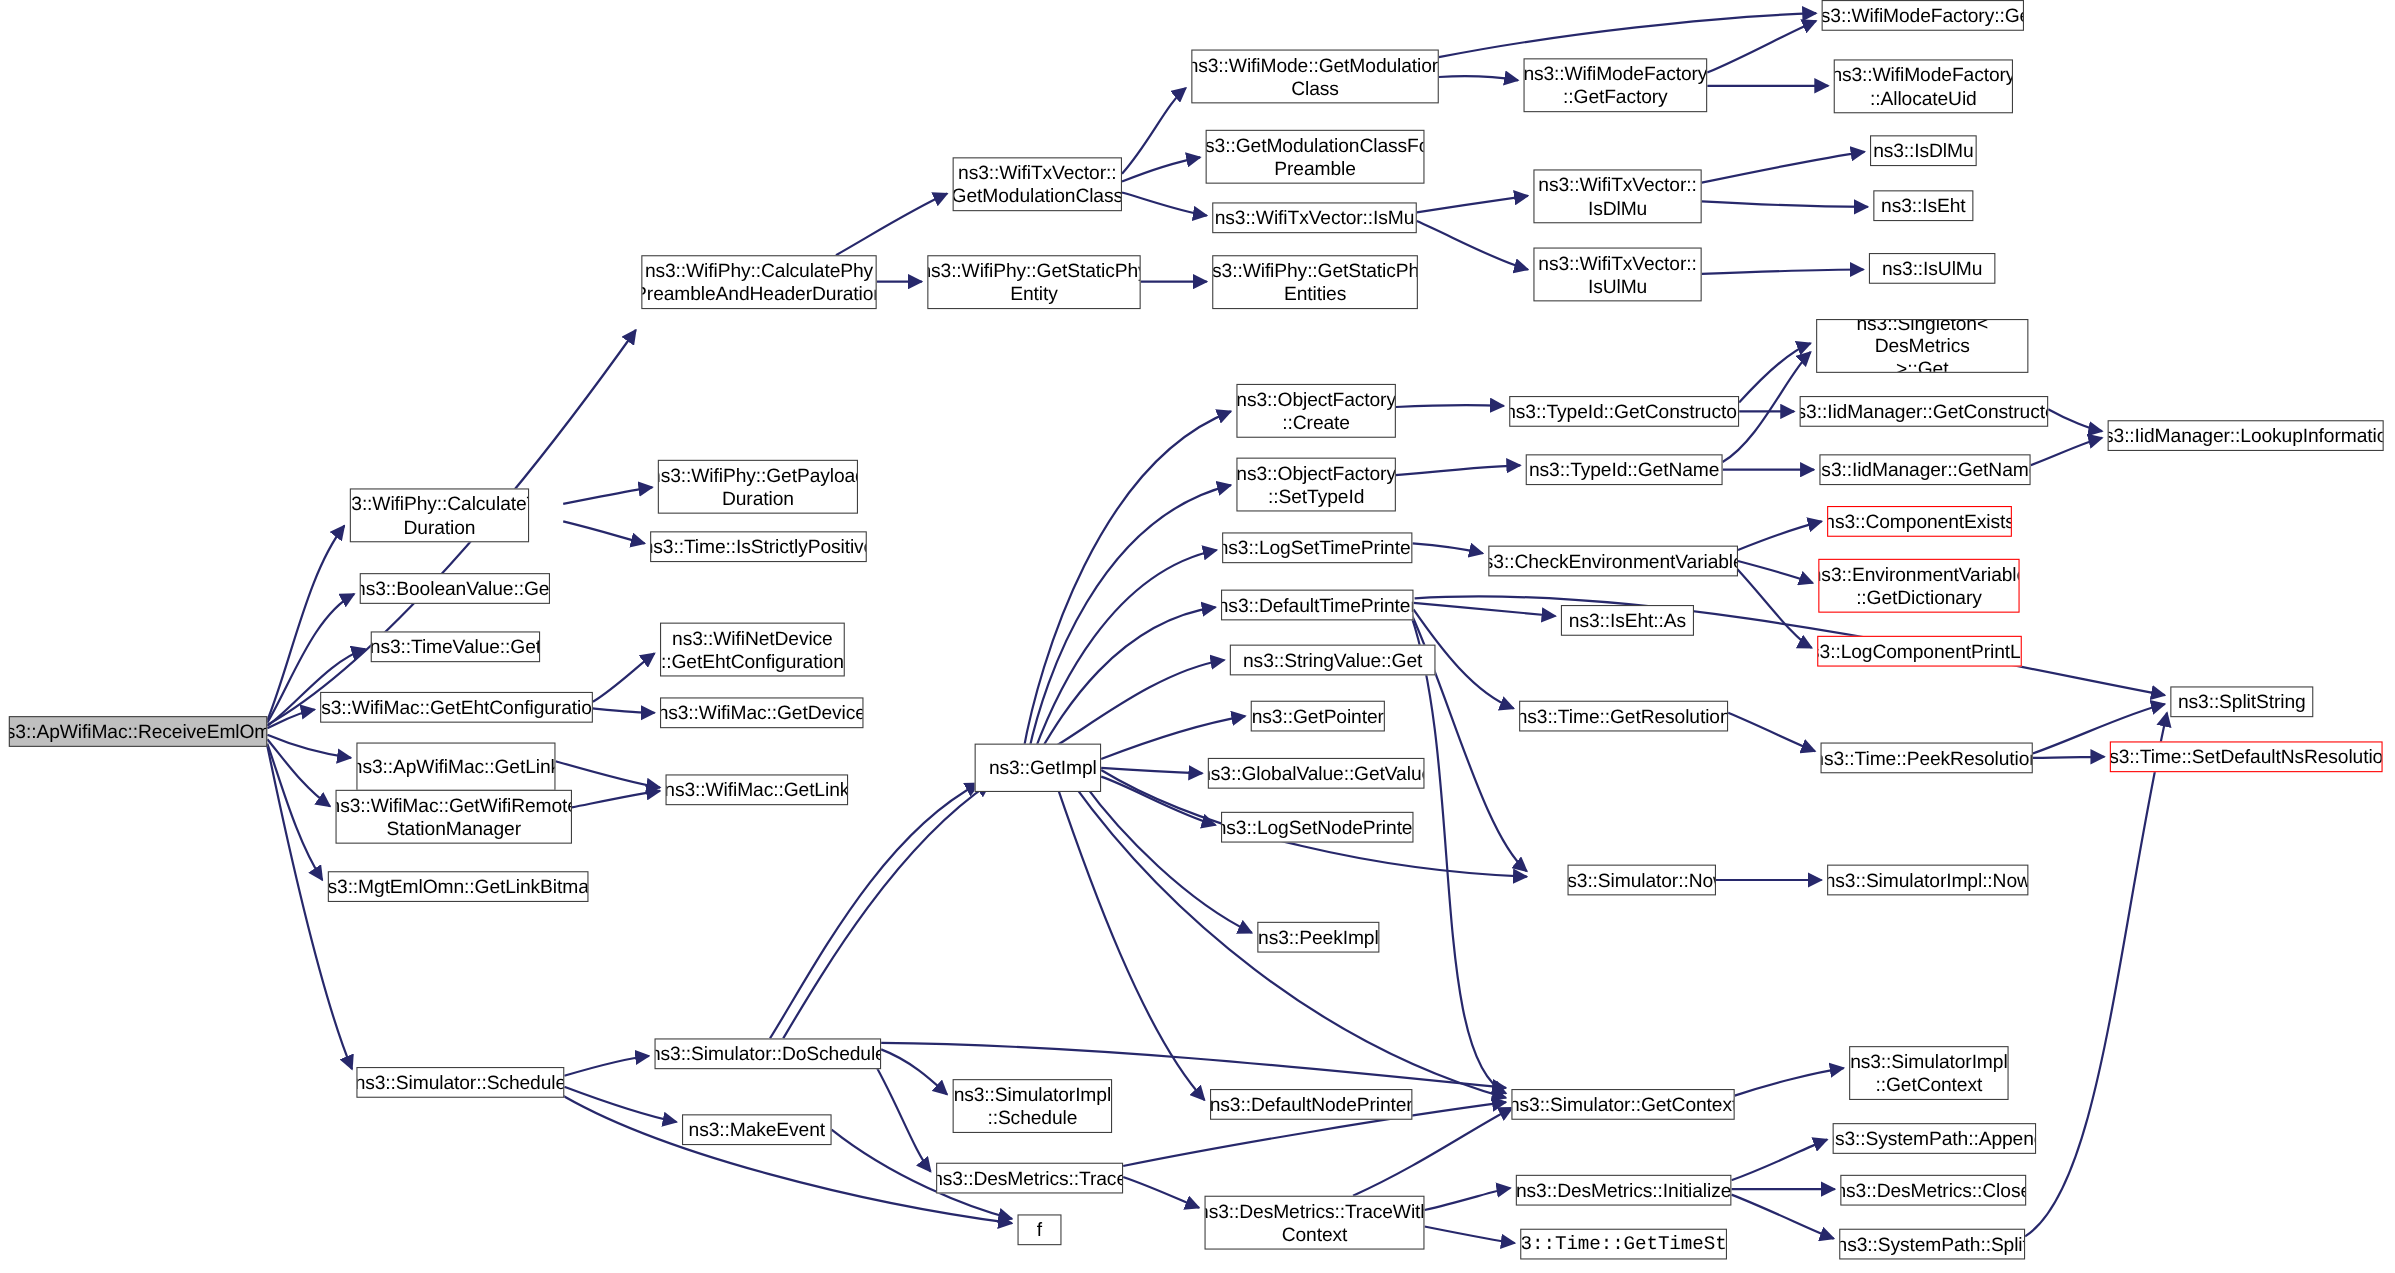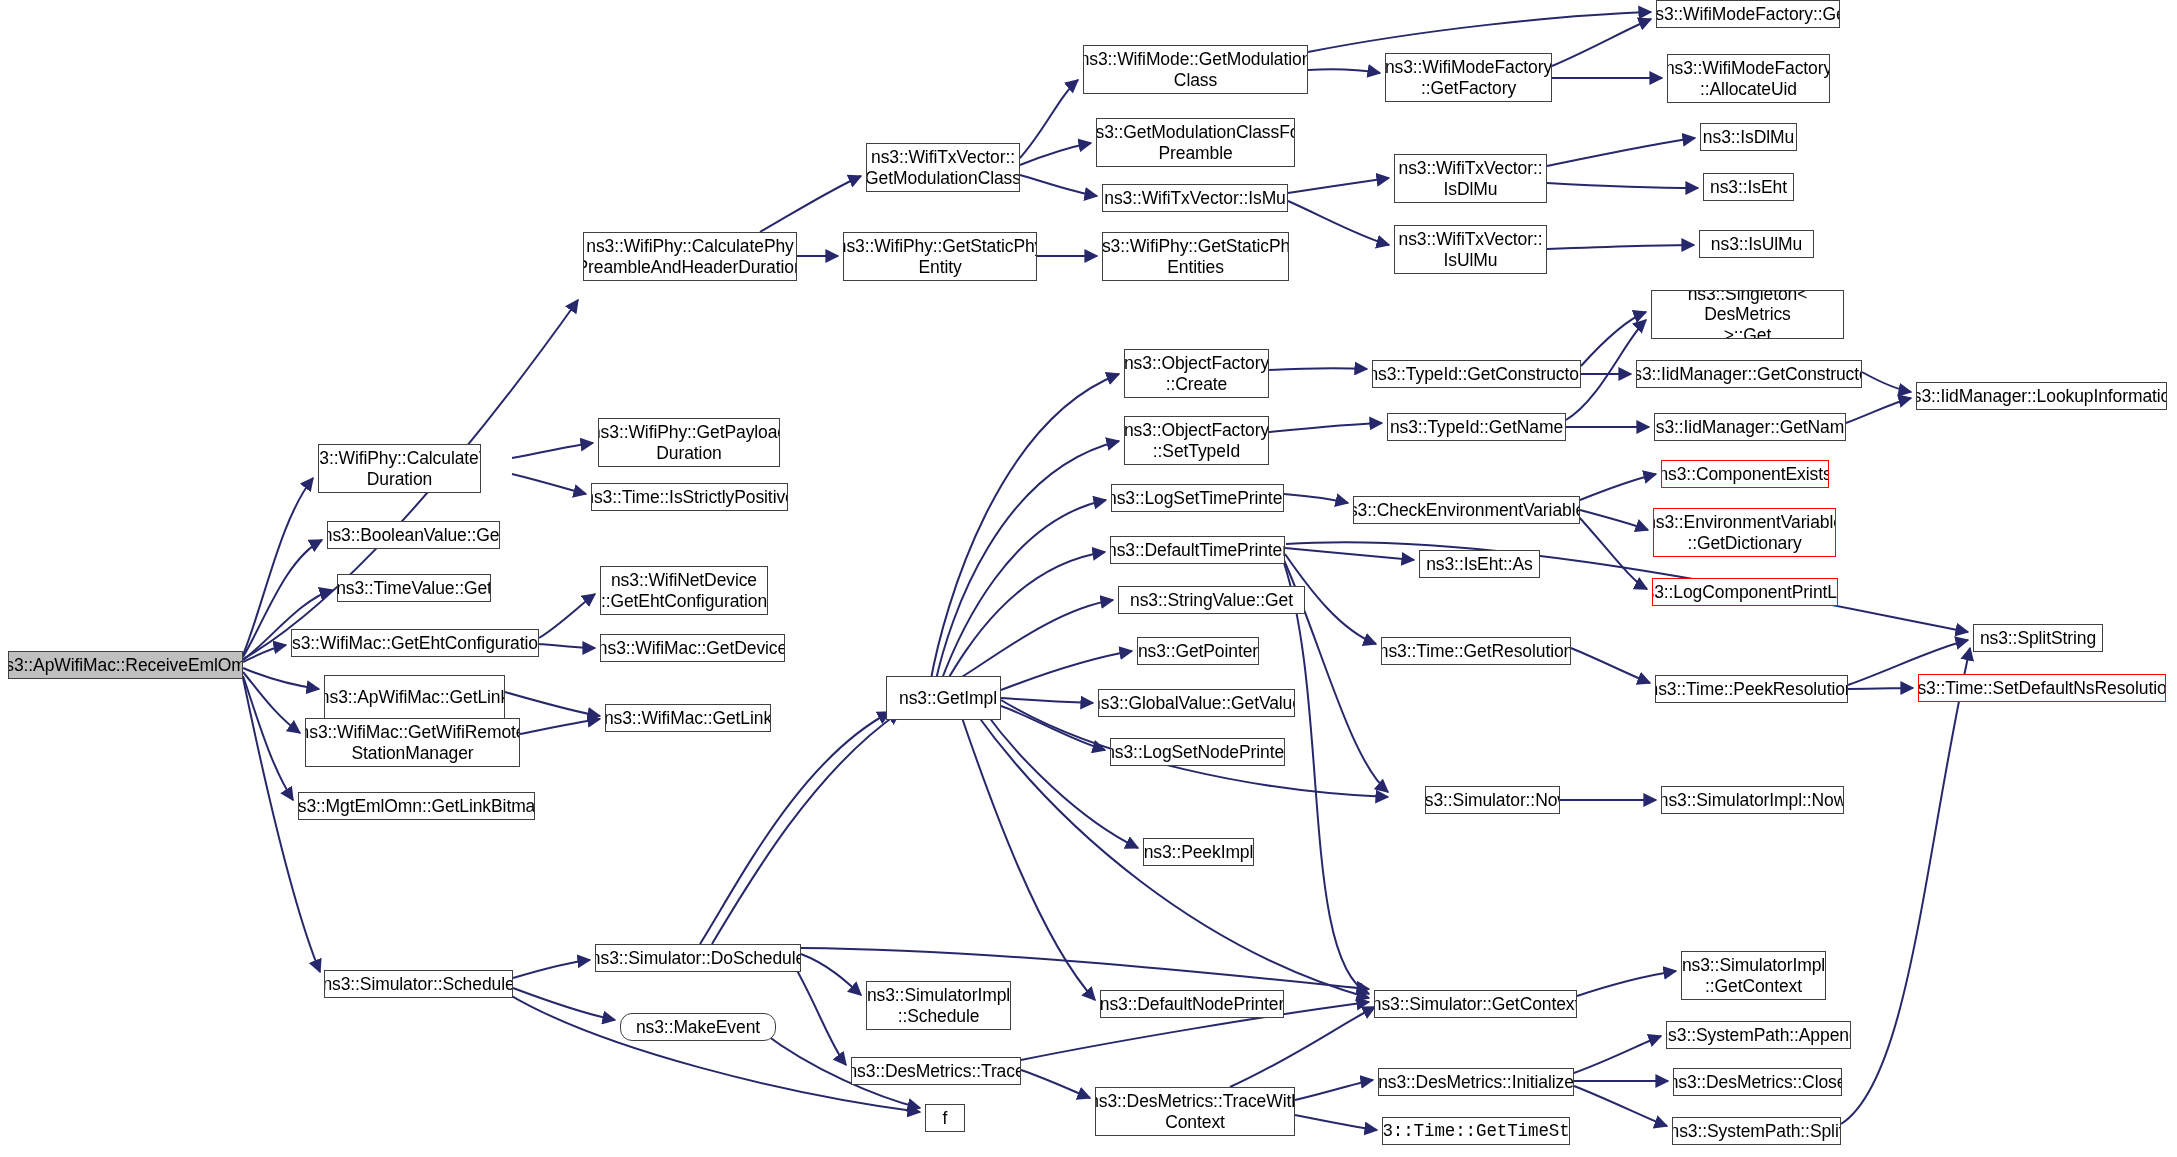--- a/index.html
+++ b/index.html
@@ -198,21 +198,21 @@
       <div class="node" style="left: 1681px; top: 951px; width: 145px; height: 49px;">ns3::SimulatorImpl
 ::GetContext</div>
       <div class="node" style="left: 1666px; top: 1021px; width: 185px; height: 28px;">ns3::SystemPath::Append</div>
       <div class="node" style="left: 1673px; top: 1068px; width: 169px; height: 28px;">ns3::DesMetrics::Close</div>
       <div class="node" style="left: 1672px; top: 1117px; width: 169px; height: 28px;">ns3::SystemPath::Split</div>
       <div class="node" style="left: 1916px; top: 382px; width: 251px; height: 28px;">ns3::IidManager::LookupInformation</div>
       <div class="node" style="left: 1973px; top: 624px; width: 130px; height: 28px;">ns3::SplitString</div>
       <div class="node alert" style="left: 1918px; top: 674px; width: 248px; height: 28px;">ns3::Time::SetDefaultNsResolution</div>
       <div class="node" style="left: 324px; top: 970px; width: 189px; height: 28px;">ns3::Simulator::Schedule</div>
       <div class="node" style="left: 595px; top: 944px; width: 206px; height: 28px;">ns3::Simulator::DoSchedule</div>
-      <div class="node" style="left: 620px; top: 1013px; width: 156px; height: 28px; border-radius: 12px;">ns3::MakeEvent</div>
+      <div class="node" style="left: 620px; top: 1013px; width: 136px; height: 28px;">ns3::MakeEvent</div>
       <div class="node" style="left: 866px; top: 981px; width: 145px; height: 49px;">ns3::SimulatorImpl
 ::Schedule</div>
       <div class="node" style="left: 851px; top: 1057px; width: 170px; height: 28px; text-align: right;">ns3::DesMetrics::Trace</div>
       <div class="node" style="left: 925px; top: 1104px; width: 40px; height: 28px;">f</div>
       <div class="node" style="left: 1095px; top: 1087px; width: 200px; height: 49px;">ns3::DesMetrics::TraceWith
 Context</div>
       <div class="node" style="left: 1378px; top: 1068px; width: 196px; height: 28px;">ns3::DesMetrics::Initialize</div>
       <div class="node" style="left: 1382px; top: 1117px; width: 188px; height: 28px; font-family: Liberation Mono, monospace;">ns3::Time::GetTimeStep</div>
     </div>
 </div>

